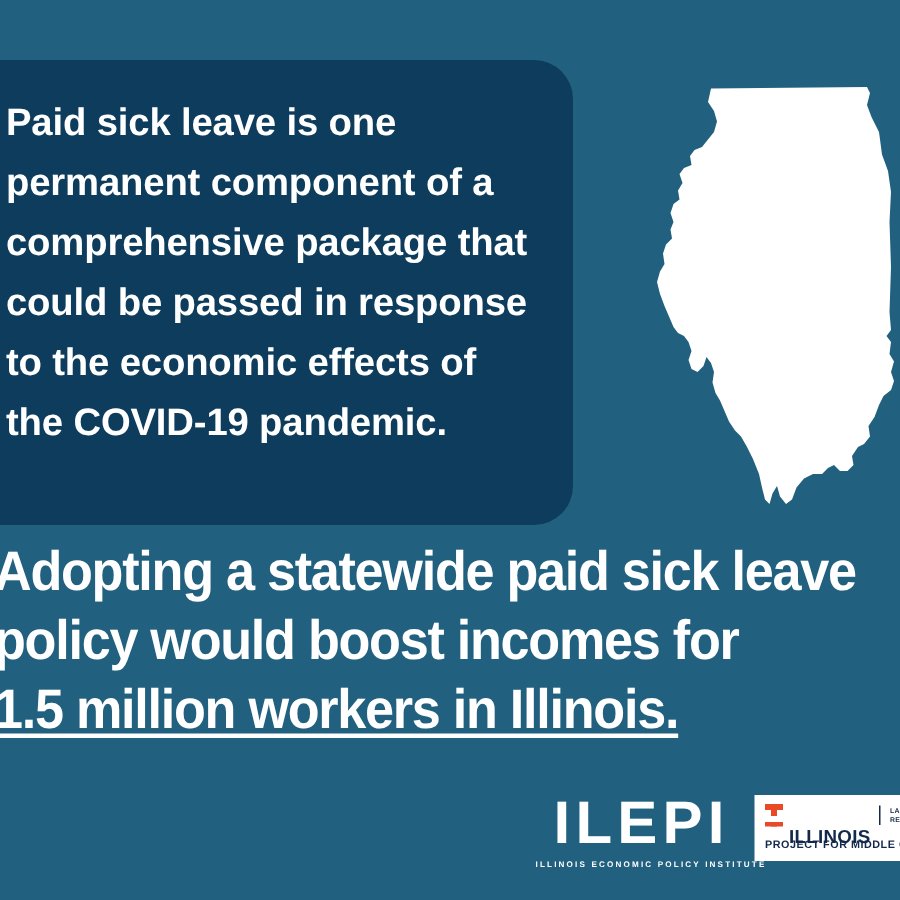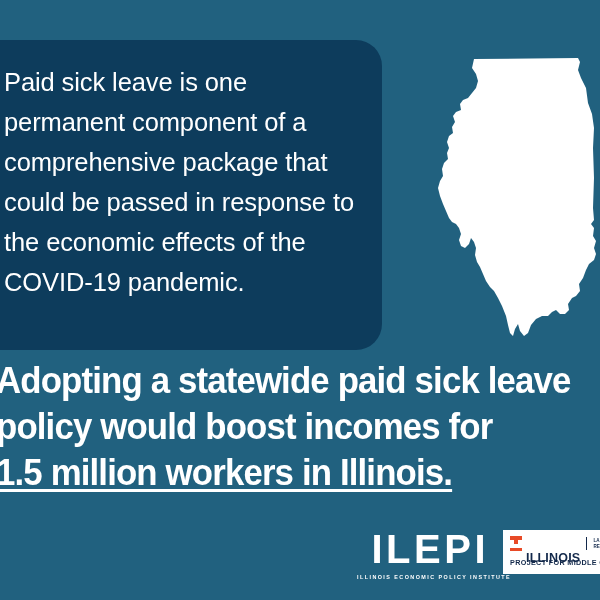--- a/index.html
+++ b/index.html
@@ -29,21 +29,21 @@
     width:412px; height:310px;
     background:#0d3c5c;
     border-radius:0 26px 26px 0;
     padding:22px 26px 10px 34px;
   }
   #quote-text {
     color:#ffffff;
     font-size:25.5px;
     line-height:40px;
     letter-spacing:-0.1px;
-    font-weight:400;
+    font-weight:700;
     white-space:pre-line;
   }
 
   
   #headline {
     position:absolute;
     left:-4px; top:358px;
     width:612px;
   }
   .headline-line {
@@ -75,21 +75,22 @@
     left:357px; top:10px;
     width:132px;
   }
   #ilepi-wordmark {
     color:#ffffff;
     font-family:"Liberation Sans Narrow","Liberation Sans", sans-serif;
     font-weight:bold;
     font-size:40px;
     line-height:42px;
     letter-spacing:3.5px;
-    text-align:right;
+    text-align:left;
+    margin-left:12px;
   }
   #ilepi-tagline {
     color:#ffffff;
     font-size:5.4px;
     font-weight:bold;
     letter-spacing:1.45px;
     text-align:center;
     margin-top:4px;
     white-space:nowrap;
   }

